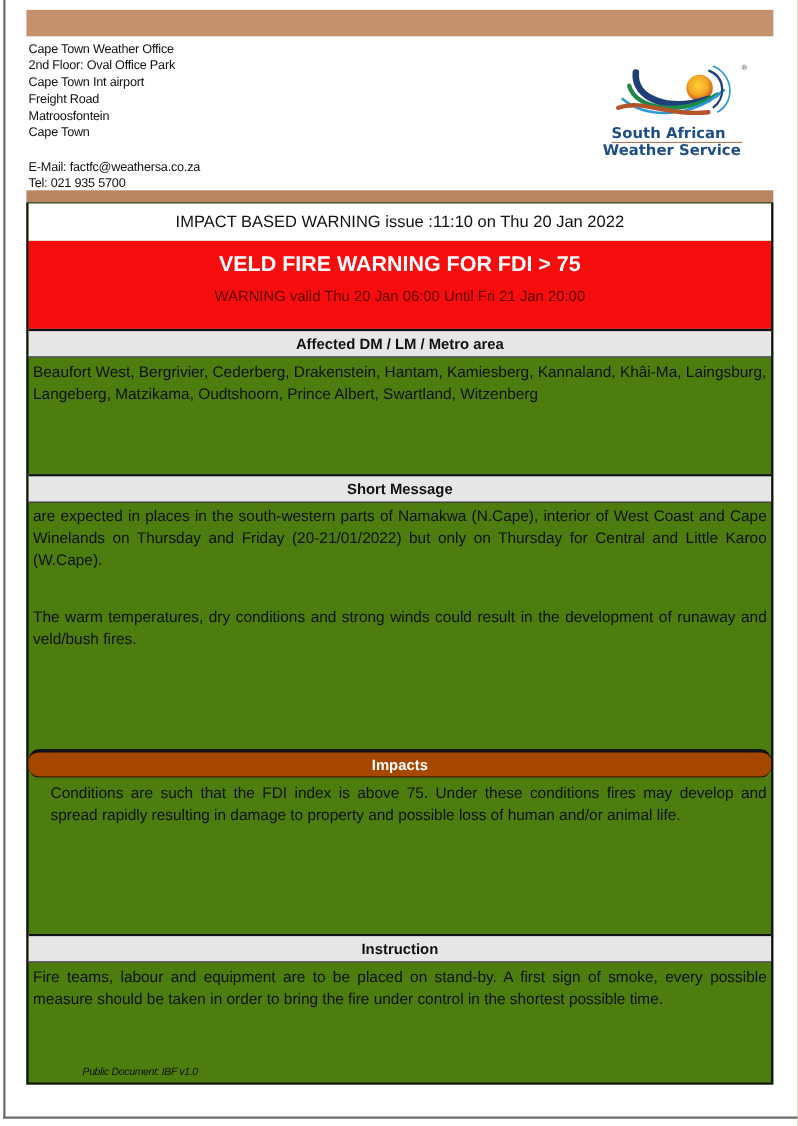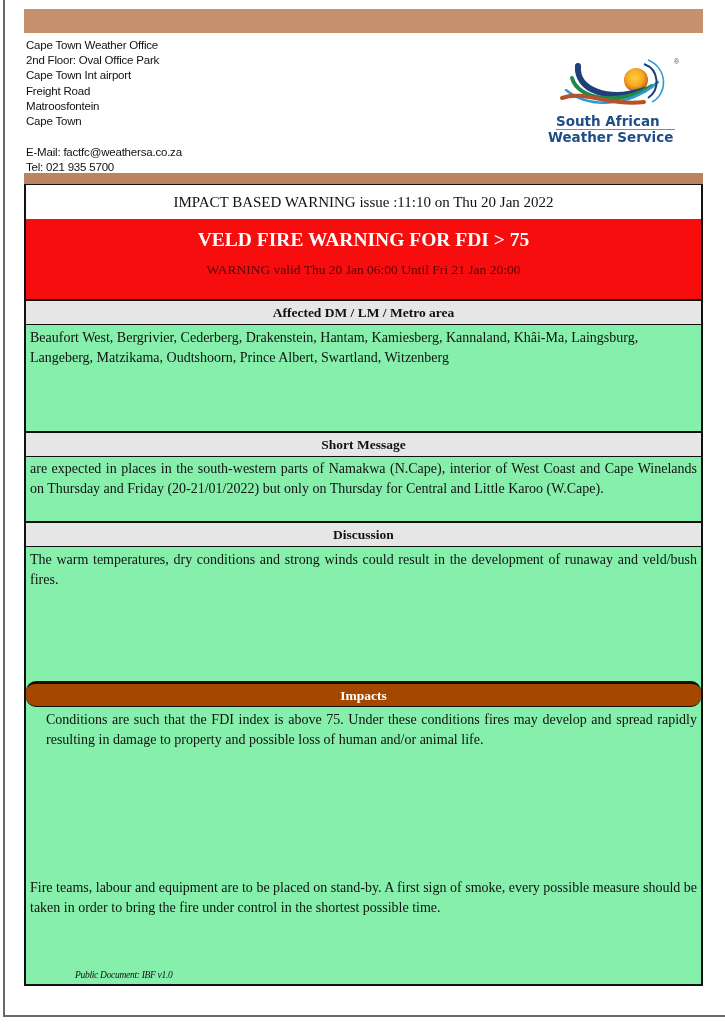--- a/index.html
+++ b/index.html
@@ -11,21 +11,21 @@
   .address { position: absolute; left: 26px; top: 38px; font-size: 11.5px; line-height: 15.2px; letter-spacing: -0.2px; }
   .address div { white-space: nowrap; }
   .contact { position: absolute; left: 26px; top: 145px; font-size: 11.5px; line-height: 15.2px; letter-spacing: -0.2px; }
   .logo { position: absolute; left: 548px; top: 56px; width: 140px; height: 95px; }
   .logo-text { position: absolute; left: 0; top: 58px; width: 135px; text-align: left;
                font-weight: bold; color: #1f4e86; font-size: 13.5px; line-height: 15px; font-family: "DejaVu Sans", sans-serif; }
   .logo-text .l1 { display: block; border-bottom: 1px solid #b07a5a; margin: 0 8px; padding-bottom: 0; }
   .brown-bar { position: absolute; left: 24px; top: 173px; width: 679px; height: 11px; background: #b9845f; }
 
   .doc { position: absolute; left: 24px; top: 184px; width: 679px; height: 802px;
-         border: 2px solid #111; border-top: 1px solid #111; box-sizing: border-box; background: #86efac; font-family: Liberation Serif, serif; }
+         border: 2px solid #111; border-top: 1px solid #111; box-sizing: border-box; background: #4d7c0f; }
   .row { position: absolute; left: 0; width: 100%; box-sizing: border-box; }
   .issue { top: 0; height: 34px; text-align: center; font-size: 15px; line-height: 34px; background: #fff; }
   .red { top: 34px; height: 80px; background: #f70d0d; text-align: center; }
   .red .title { color: #fff; font-weight: bold; font-size: 19.5px; padding-top: 9px; line-height: 24px; }
   .red .valid { color: #5a0000; font-size: 13.5px; margin-top: 10px; }
   .sec-head { height: 26px; background: #e6e6e6; border-top: 2px solid #111; border-bottom: 1px solid #111;
               text-align: center; font-weight: bold; font-size: 13.5px; line-height: 24px; }
   .sec-head.impacts { background: #a64700; color: #fff; border-top: 3px solid #111; border-radius: 10px; }
   .sec-body { font-size: 14px; line-height: 20px; padding: 3px 4px 0 4px; text-align: justify; }
   .sec-body.left { text-align: left; }
@@ -84,22 +84,22 @@
     <div class="title">VELD FIRE WARNING FOR FDI &gt; 75</div>
     <div class="valid">WARNING valid Thu 20 Jan 06:00 Until Fri 21 Jan 20:00</div>
   </div>
 
   <div class="row sec-head" style="top:114px;">Affected DM / LM / Metro area</div>
   <div class="row sec-body left" style="top:140px; height:106px;">Beaufort West, Bergrivier, Cederberg, Drakenstein, Hantam, Kamiesberg, Kannaland, Khâi-Ma, Laingsburg, Langeberg, Matzikama, Oudtshoorn, Prince Albert, Swartland, Witzenberg</div>
 
   <div class="row sec-head" style="top:246px;">Short Message</div>
   <div class="row sec-body" style="top:272px; height:64px; padding-top:2px;">are expected in places in the south-western parts of Namakwa (N.Cape), interior of West Coast and Cape Winelands on Thursday and Friday (20-21/01/2022) but only on Thursday for Central and Little Karoo (W.Cape).</div>
 
-  <div class="row sec-head" style="top:336px;">Discussion</div>
   <div class="row sec-body" style="top:362px; height:134px;">The warm temperatures, dry conditions and strong winds could result in the development of runaway and veld/bush fires.</div>
 
   <div class="row sec-head impacts" style="top:496px;">Impacts</div>
   <div class="row sec-body" style="top:522px; height:142px;padding-left:20px;">Conditions are such that the FDI index is above 75. Under these conditions fires may develop and spread rapidly resulting in damage to property and possible loss of human and/or animal life.</div>
 
+  <div class="row sec-head" style="top:664px;">Instruction</div>
   <div class="row sec-body" style="top:690px; height:100px;">Fire teams, labour and equipment are to be placed on stand-by. A first sign of smoke, every possible measure should be taken in order to bring the fire under control in the shortest possible time.</div>
 
   <div class="footer-note">Public Document: IBF v1.0</div>
 </div>
 
 </body></html>

